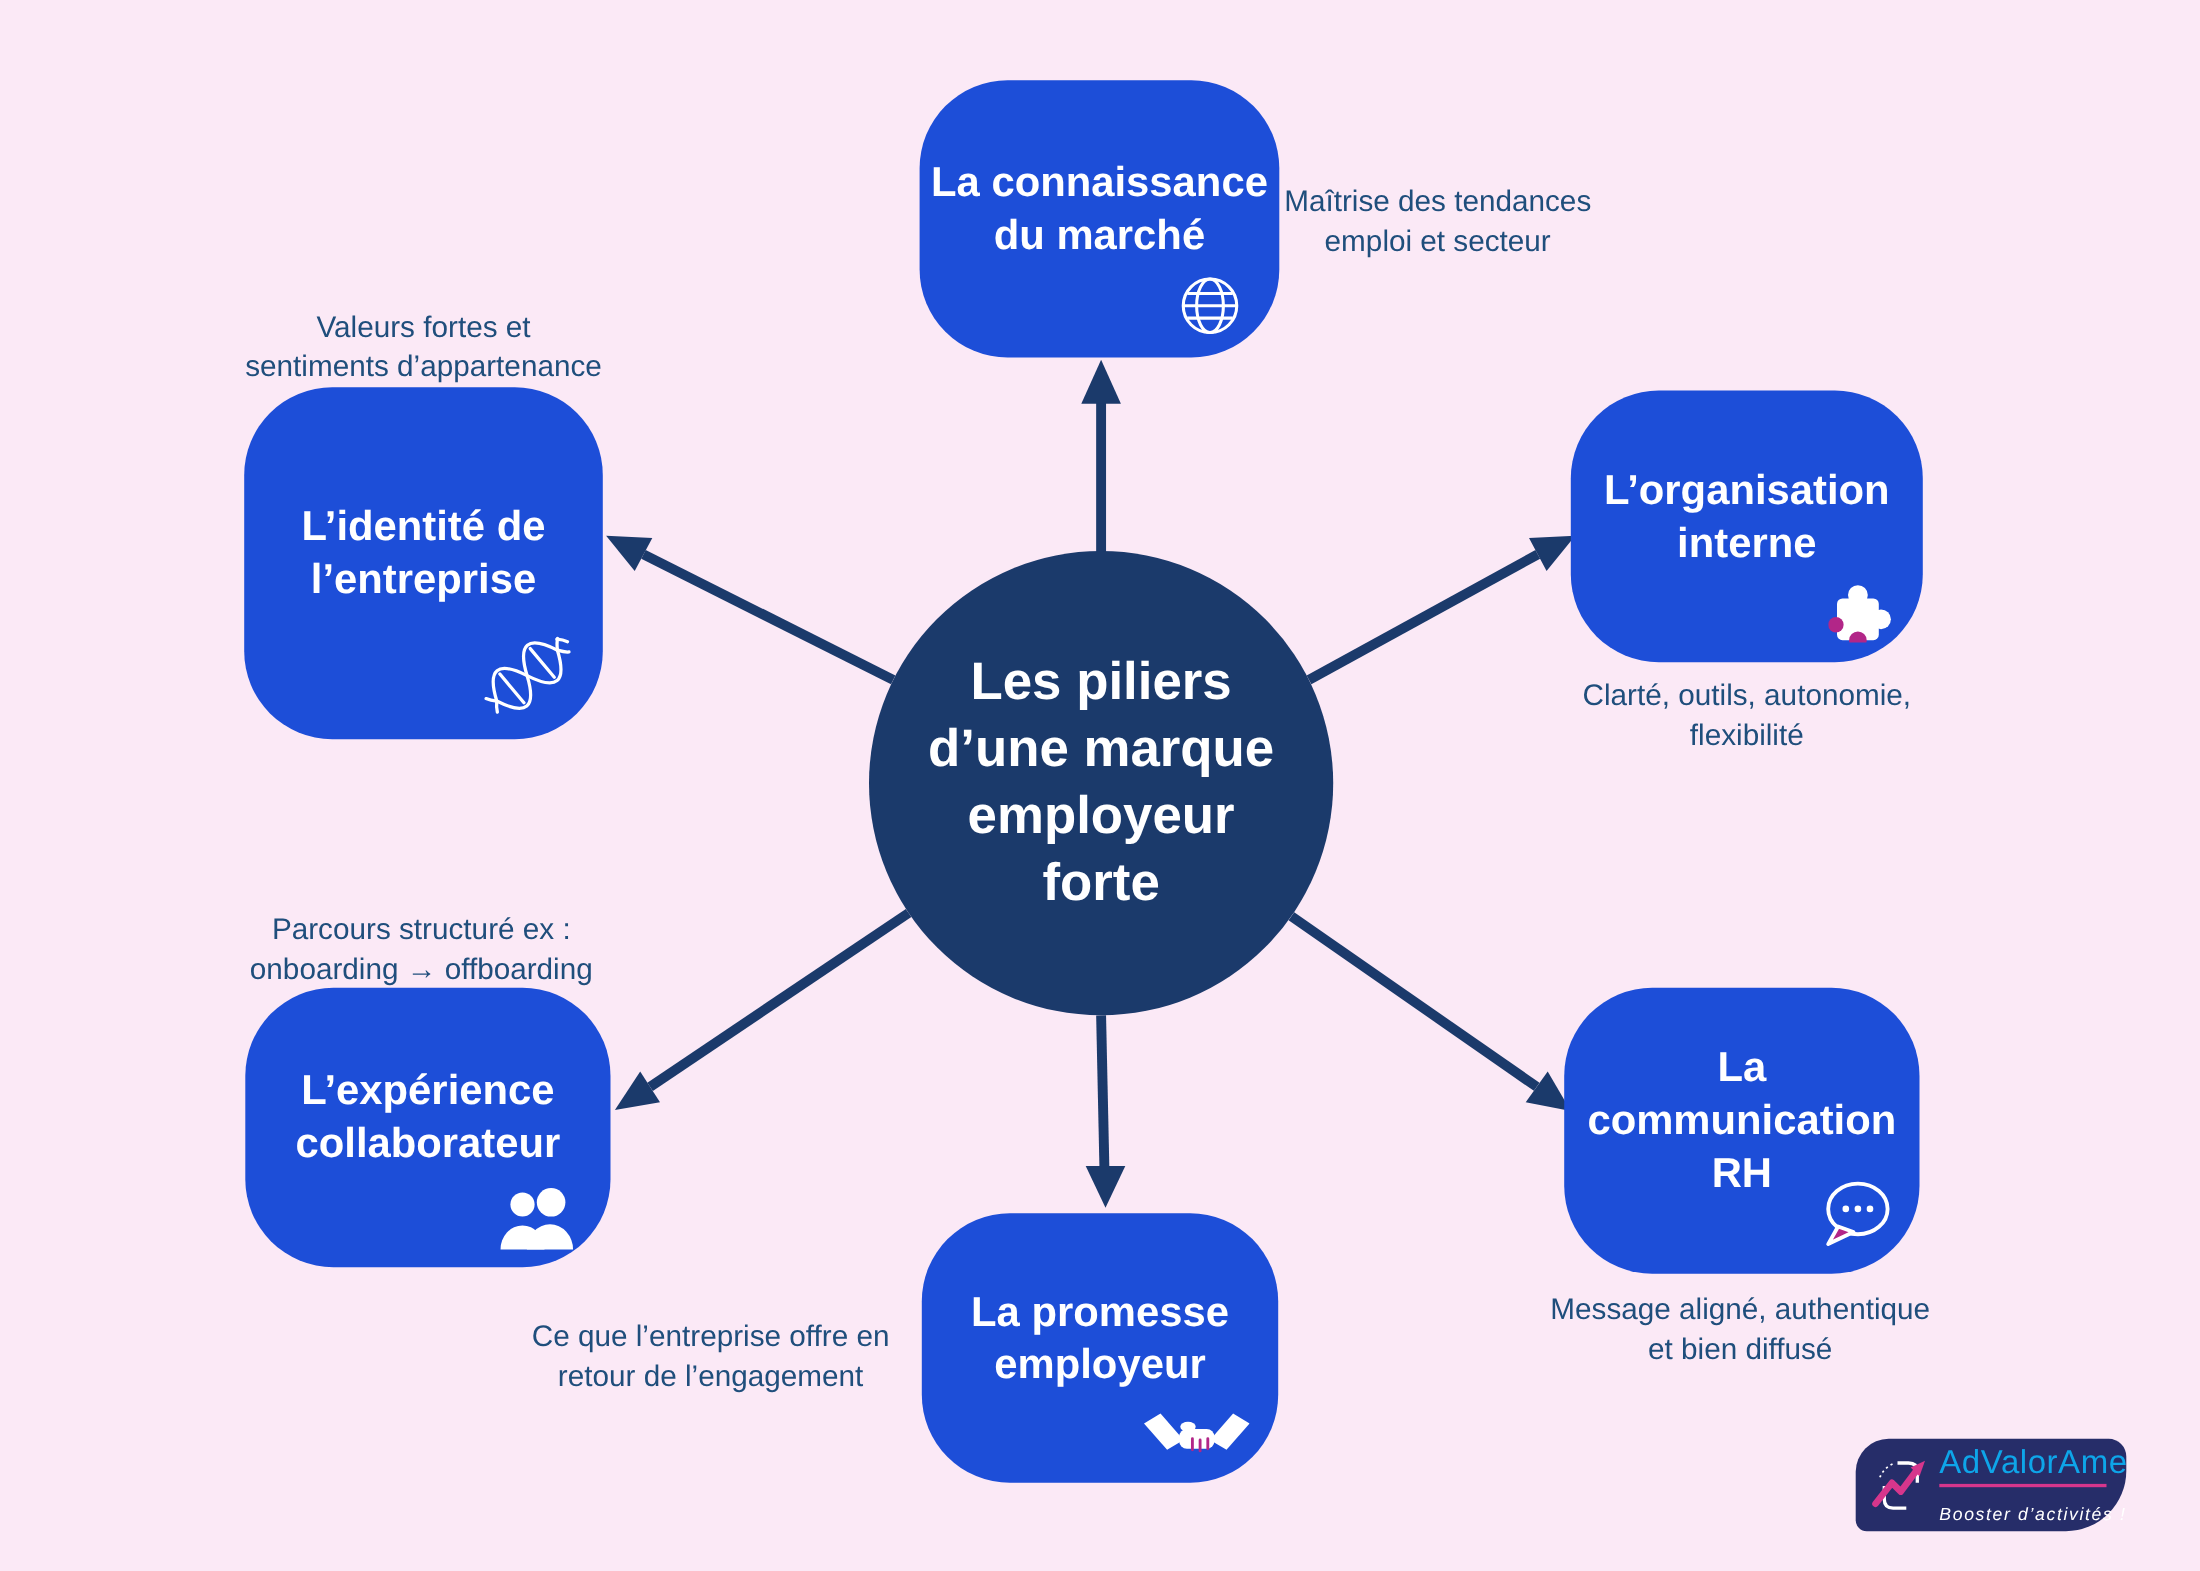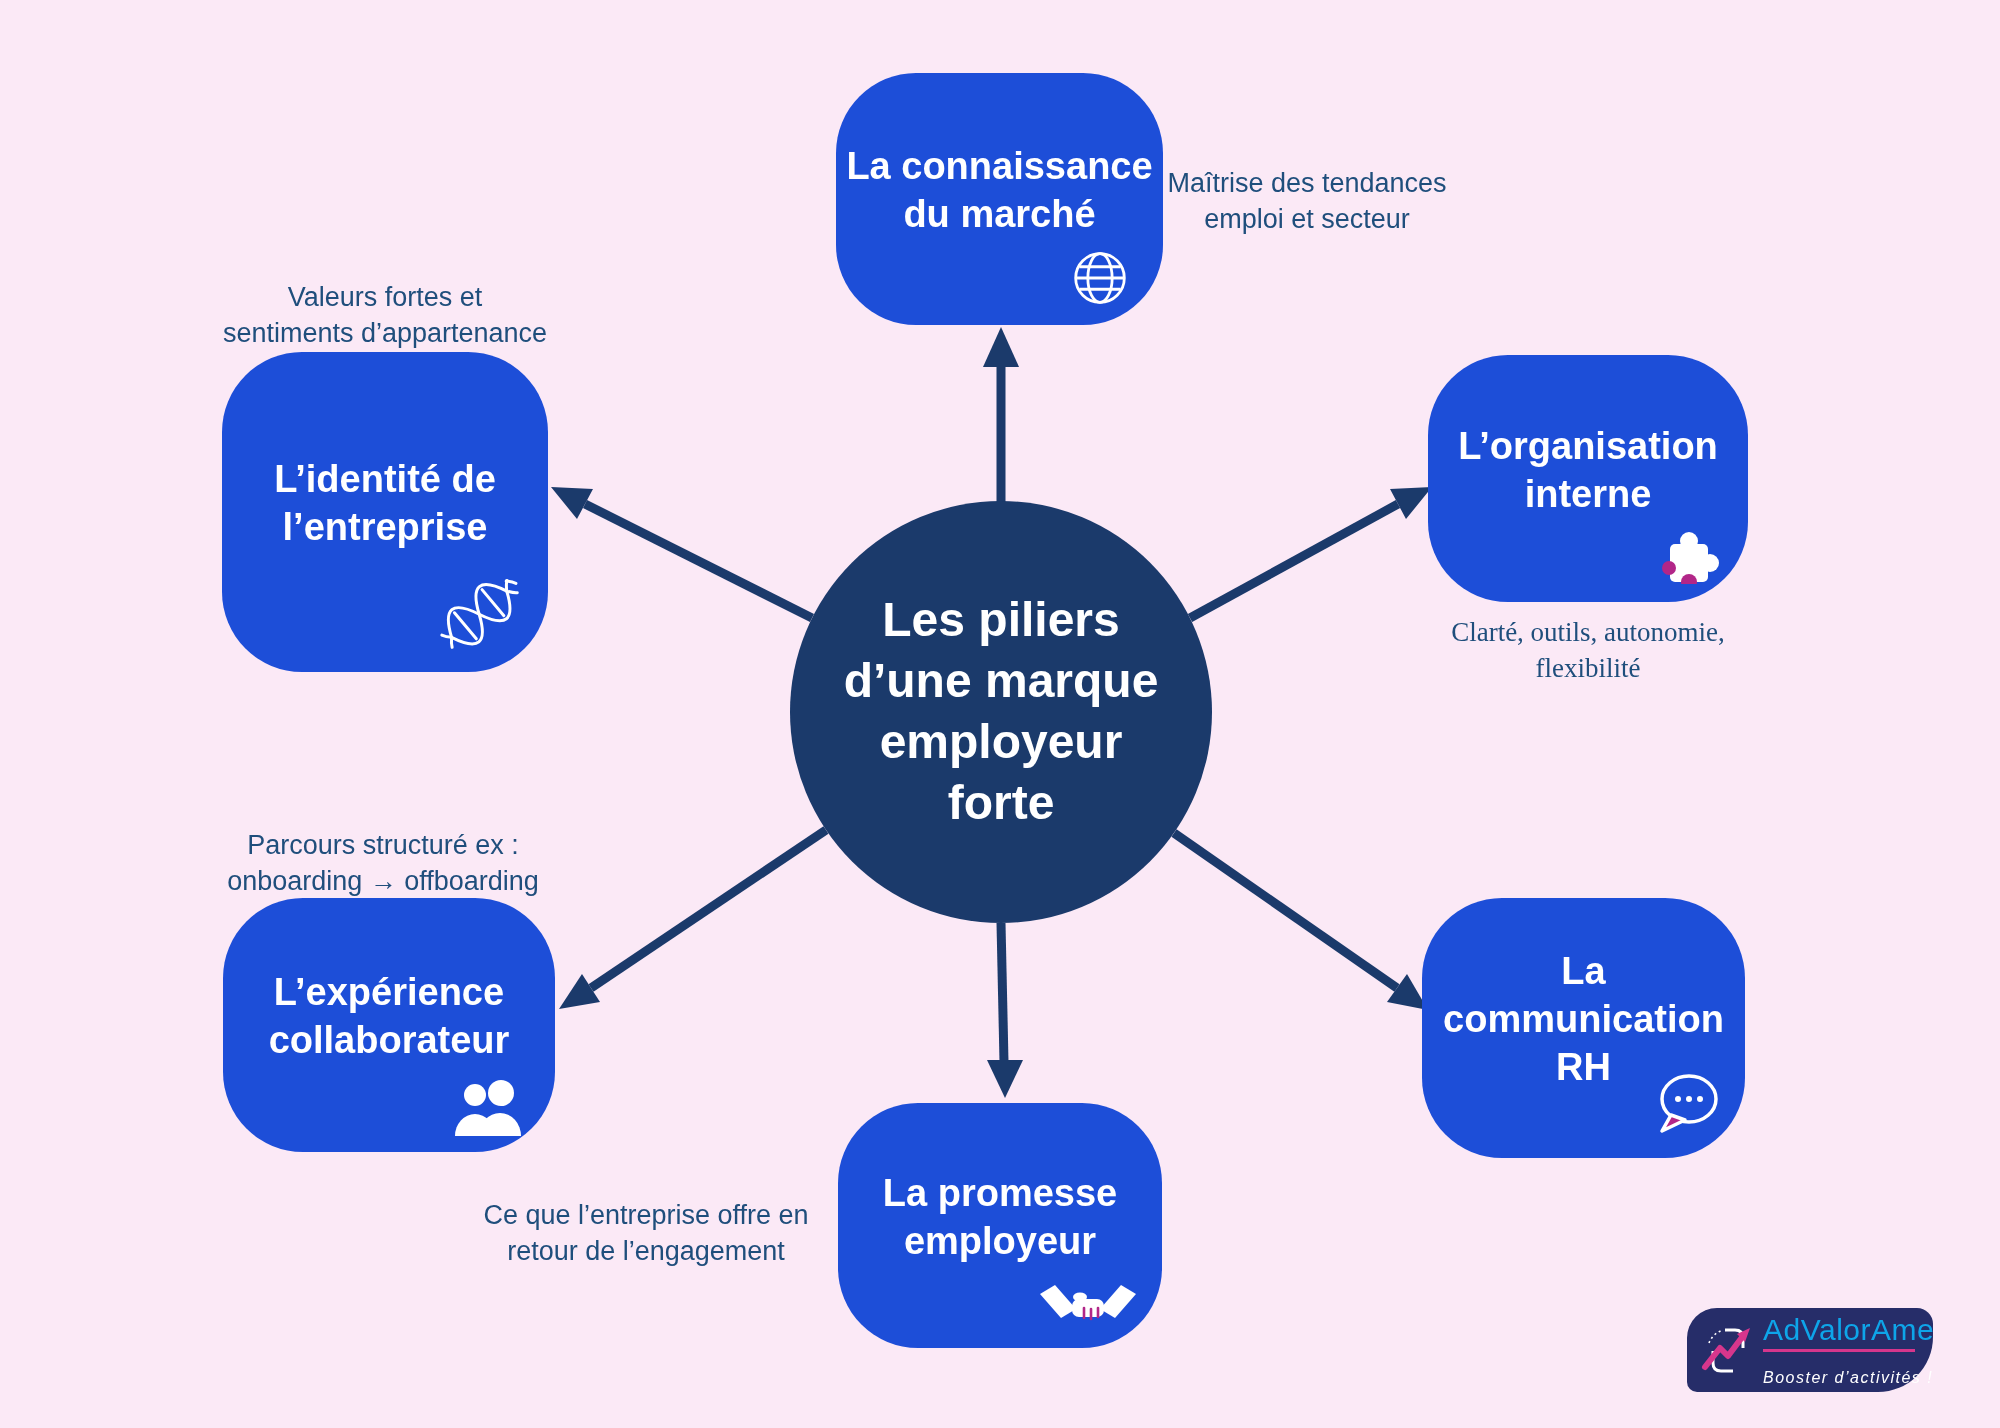--- a/index.html
+++ b/index.html
@@ -43,21 +43,21 @@
   #node-experience .icon{right:34px;bottom:14px;}
   #node-communication .icon{right:26px;bottom:24px;}
   #node-promise .icon{right:26px;bottom:14px;}
   
   .annotation{
     position:absolute;color:#1F4E7C;font-size:27px;line-height:1.32;
     text-align:center;white-space:pre-line;
   }
   #ann-market{left:1152px;top:166px;width:310px;}
   #ann-identity{left:205px;top:280px;width:360px;}
-  #ann-organization{left:1408px;top:615px;width:360px;font-family:Liberation Serif, serif;}
+  #ann-organization{left:1408px;top:615px;width:360px;}
   #ann-experience{left:203px;top:828px;width:360px;}
   #ann-communication{left:1382px;top:1173px;width:400px;}
   #ann-promise{left:446px;top:1198px;width:400px;}
   
   .arrows{position:absolute;left:0;top:0;}
   .arrows line{stroke:#1B3A6B;stroke-width:9;}
   .arrows polygon{fill:#1B3A6B;}
   
   .logo{
     position:absolute;left:1687px;top:1308px;width:246px;height:84px;
@@ -189,20 +189,22 @@
     <span class="icon">
       <svg width="62" height="62" viewBox="0 0 62 60">
         <ellipse cx="32" cy="26" rx="27" ry="23" fill="none" stroke="#fff" stroke-width="3.5"></ellipse>
         <polygon points="14,42 5,58 28,47" fill="#B22688" stroke="#fff" stroke-width="3.5" stroke-linejoin="round"></polygon>
         <circle cx="21" cy="26" r="3" fill="#fff"></circle>
         <circle cx="32" cy="26" r="3" fill="#fff"></circle>
         <circle cx="43" cy="26" r="3" fill="#fff"></circle>
       </svg>
     </span>
   </div>
+  <div class="annotation" id="ann-communication">Message aligné, authentique
+et bien diffusé</div>
 
   <div class="node dots" id="node-promise">
     <div class="node-title">La promesse
 employeur</div>
     <span class="icon">
       <svg width="96" height="52" viewBox="0 0 96 52">
         <polygon points="0,12 15,3 36,27 21,36" fill="#fff"></polygon>
         <polygon points="96,12 81,3 60,27 75,36" fill="#fff"></polygon>
         <rect x="32" y="17" width="32" height="18" rx="7" fill="#fff"></rect>
         <ellipse cx="40" cy="15" rx="7" ry="4.5" fill="#fff"></ellipse>

